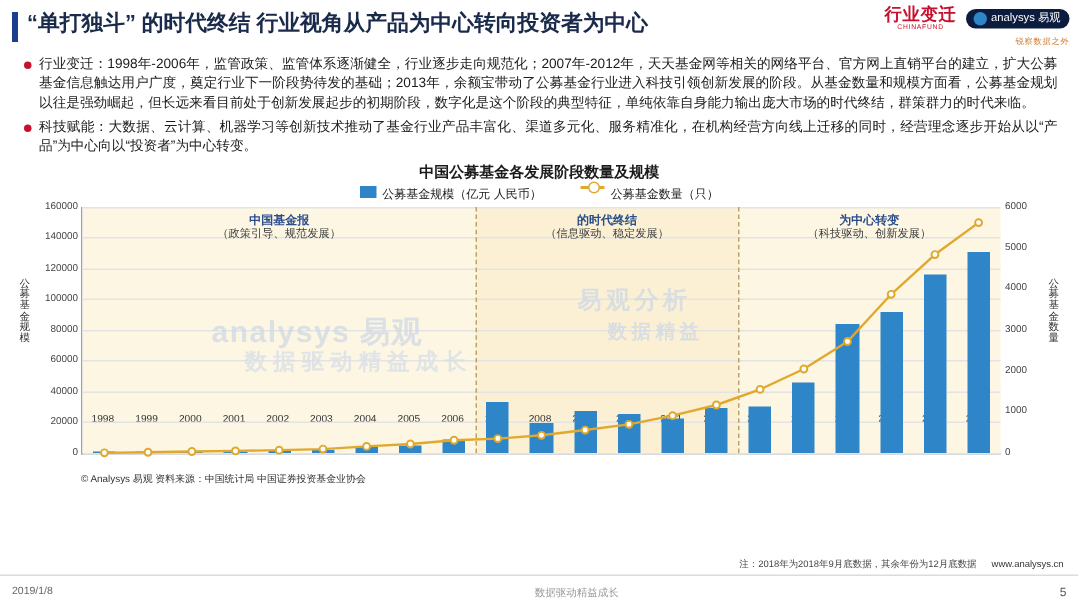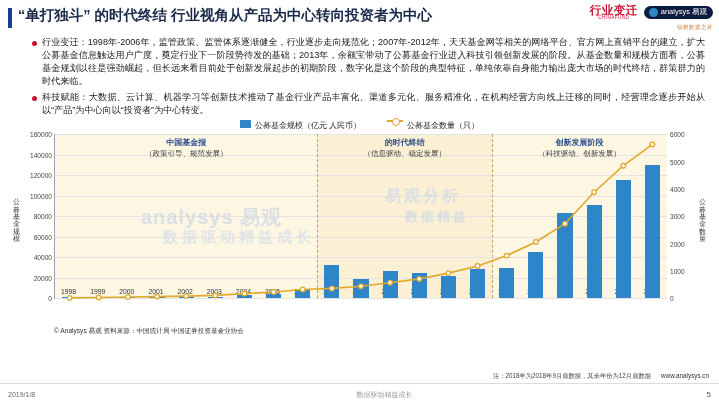--- a/index.html
+++ b/index.html
@@ -78,21 +78,21 @@
     position: absolute;
     right: 6px;
     top: 24px;
     font-size: 5.5px;
     color: #d07a2a;
     letter-spacing: 0.5px;
   }
 
   
   .bullets {
-    padding: 2px 14px 0 32px;
+    padding: 2px 14px 0 16px;
   }
   .bullet {
     display: flex;
     margin-bottom: 3px;
   }
   .bullet .dot {
     flex: 0 0 auto;
     width: 5px; height: 5px;
     border-radius: 50%;
     background: #c8102e;
@@ -300,20 +300,21 @@
     <span class="dot"></span>
     <div class="btext">行业变迁：1998年-2006年，监管政策、监管体系逐渐健全，行业逐步走向规范化；2007年-2012年，天天基金网等相关的网络平台、官方网上直销平台的建立，扩大公募基金信息触达用户广度，奠定行业下一阶段势待发的基础；2013年，余额宝带动了公募基金行业进入科技引领创新发展的阶段。从基金数量和规模方面看，公募基金规划以往是强劲崛起，但长远来看目前处于创新发展起步的初期阶段，数字化是这个阶段的典型特征，单纯依靠自身能力输出庞大市场的时代终结，群策群力的时代来临。</div>
   </div>
   <div class="bullet">
     <span class="dot"></span>
     <div class="btext">科技赋能：大数据、云计算、机器学习等创新技术推动了基金行业产品丰富化、渠道多元化、服务精准化，在机构经营方向线上迁移的同时，经营理念逐步开始从以“产品”为中心向以“投资者”为中心转变。</div>
   </div>
 </div>
 
 <div class="chart-wrap">
+  <div class="chart-title">中国公募基金各发展阶段数量及规模</div>
 
   <div class="legend">
     <div class="legend-item">
       <span class="lg-bar"></span>
       <span>公募基金规模（亿元 人民币）</span>
     </div>
     <div class="legend-item">
       <span class="lg-line"></span>
       <span>公募基金数量（只）</span>
     </div>
@@ -329,21 +330,21 @@
         <div class="zl2">（政策引导、规范发展）</div>
       </div>
       <div class="zone z2" style="left: 262.286px; width: 174.857px;"></div>
       <div class="zone-label" style="left: 262.286px; width: 174.857px;">
         <div class="zl1">的时代终结</div>
         <div class="zl2">（信息驱动、稳定发展）</div>
       </div>
       <div class="zone-divider" style="left: 262.286px;"></div>
       <div class="zone z3" style="left: 437.143px; width: 174.857px;"></div>
       <div class="zone-label" style="left: 437.143px; width: 174.857px;">
-        <div class="zl1">创新发展阶段</div>
+        <div class="zl1">为中心转变</div>
         <div class="zl2">（科技驱动、创新发展）</div>
       </div>
       <div class="zone-divider" style="left: 437.143px;"></div>
       <div class="gridline" style="top: 164px;"></div>
       <div class="ylabel-l" style="top: 164px;">0</div>
       <div class="gridline" style="top: 143.5px;"></div>
       <div class="ylabel-l" style="top: 143.5px;">20000</div>
       <div class="gridline" style="top: 123px;"></div>
       <div class="ylabel-l" style="top: 123px;">40000</div>
       <div class="gridline" style="top: 102.5px;"></div>

